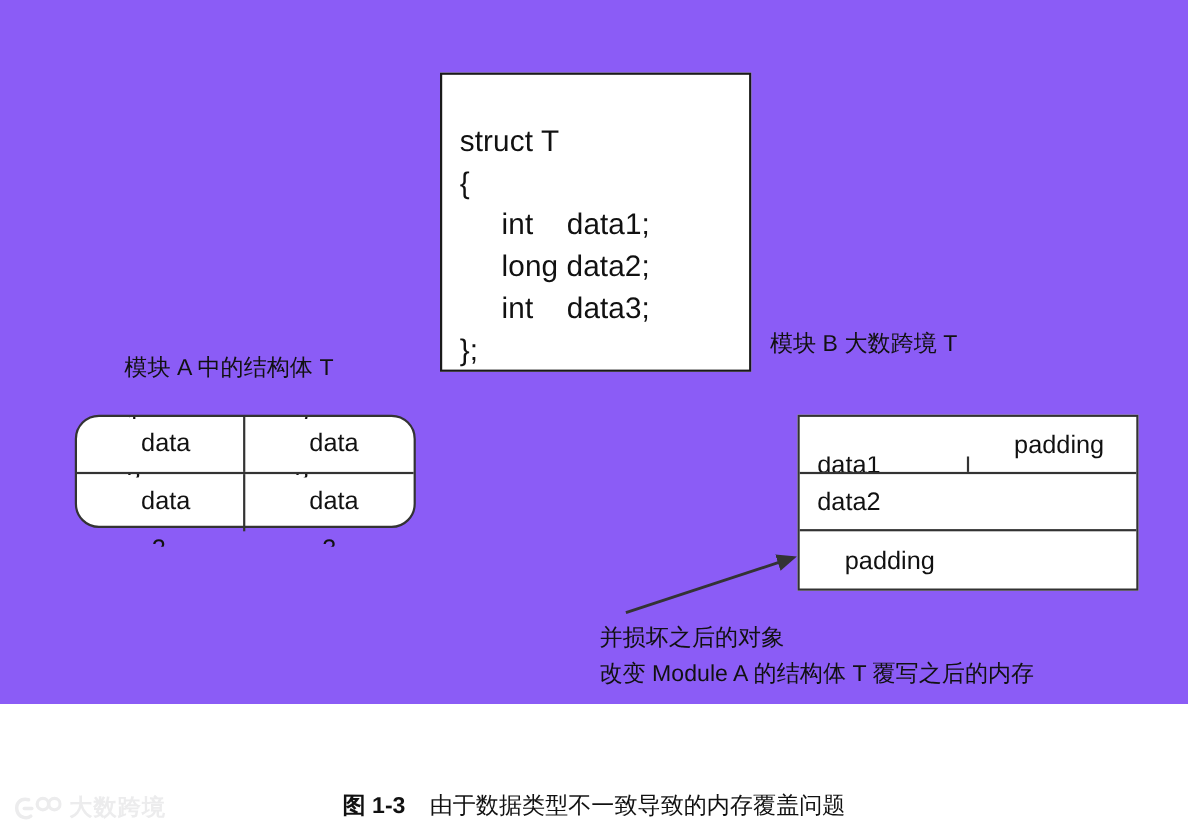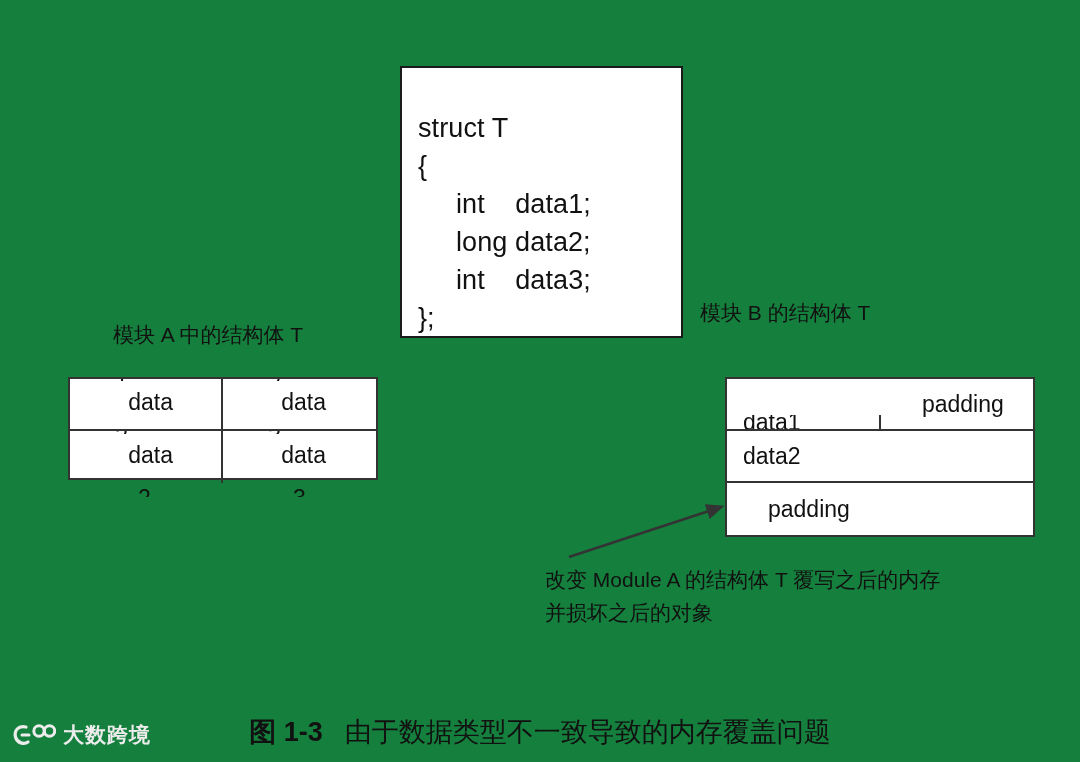--- a/index.html
+++ b/index.html
@@ -14,22 +14,22 @@
     overflow: hidden;
     font-family: "Liberation Sans", sans-serif;
     color: #1a1a1a;
     -webkit-font-smoothing: antialiased;
   }
 
   .page {
     position: absolute;
     left: 0; top: 0;
     width: 1080px;
-    height: 762px;
-    background: #15803d;
+    height: 640px;
+    background: #8b5cf6;
   }
 
   
   .struct-box {
     position: absolute;
     left: 400px;
     top: 66px;
     width: 283px;
     height: 272px;
     border: 2px solid #1a1a1a;
@@ -85,20 +85,21 @@
   .mem-cell.split {
     border-right: 2px solid #333333;
   }
 
   
   #table-a {
     left: 68px;
     top: 377px;
     width: 310px;
     height: 103px;
+    border-radius: 22px;
   }
   #table-a .mem-cell {
     width: 50%;
     justify-content: flex-end;
     padding-right: 50px;
     position: relative;
   }
   #table-a .mem-cell.split { padding-right: 48px; }
   
   .clip-wrap {
@@ -169,21 +170,21 @@
   }
 
   
   .figure-caption {
     position: absolute;
     left: 0;
     top: 718px;
     width: 1080px;
     text-align: center;
     font-family: "Liberation Serif", serif;
-    font-size: 27px;
+    font-size: 21px;
     line-height: 28px;
     color: #111111;
   }
   .caption-num {
     font-family: "Liberation Sans", sans-serif;
     font-weight: bold;
   }
   .caption-gap { display: inline-block; width: 22px; }
 
   
@@ -253,21 +254,21 @@
           <span class="glitch-top">3</span>
           <span>data</span>
         </span>
       </div>
     </div>
   </div>
 
   <div class="glitch-frag" id="frag-1">2</div>
   <div class="glitch-frag" id="frag-2">3</div>
 
-  <div class="module-label" id="label-b">模块 B 的结构体 T</div>
+  <div class="module-label" id="label-b">模块 B 大数跨境 T</div>
 
   <div class="mem-table" id="table-b">
     <div class="mem-row">
       <div class="mem-cell split cell-left">data1</div>
       <div class="mem-cell cell-right">padding</div>
     </div>
     <div class="mem-row">
       <div class="mem-cell cell-full">data2</div>
     </div>
     <div class="mem-row">
@@ -278,22 +279,22 @@
   <svg class="arrow-svg" viewBox="0 0 190 85">
     <defs>
       <marker id="arrowhead" markerWidth="7" markerHeight="7" refX="5.6" refY="3" orient="auto">
         <path d="M0,0 L7,3 L0,6 Z" fill="#333333"></path>
       </marker>
     </defs>
     <line x1="14" y1="69" x2="166" y2="19" stroke="#333333" stroke-width="2.6" marker-end="url(#arrowhead)"></line>
   </svg>
 
   <div class="annotation">
+    <div>并损坏之后的对象</div>
     <div>改变 Module A 的结构体 T 覆写之后的内存</div>
-    <div>并损坏之后的对象</div>
   </div>
 
   <div class="figure-caption">
     <span class="caption-num">图 1-3</span><span class="caption-gap"></span><span>由于数据类型不一致导致的内存覆盖问题</span>
   </div>
 
   <div class="watermark">
     <svg class="wm-logo" viewBox="0 0 44 26">
       <path d="M14 5 C6 3, 2 9, 3.5 15 C5 21, 12 23, 16 20" fill="none" stroke="#ececed" stroke-width="3.2" stroke-linecap="round"></path>
       <path d="M10 13 L17 13" fill="none" stroke="#ececed" stroke-width="3" stroke-linecap="round"></path>

